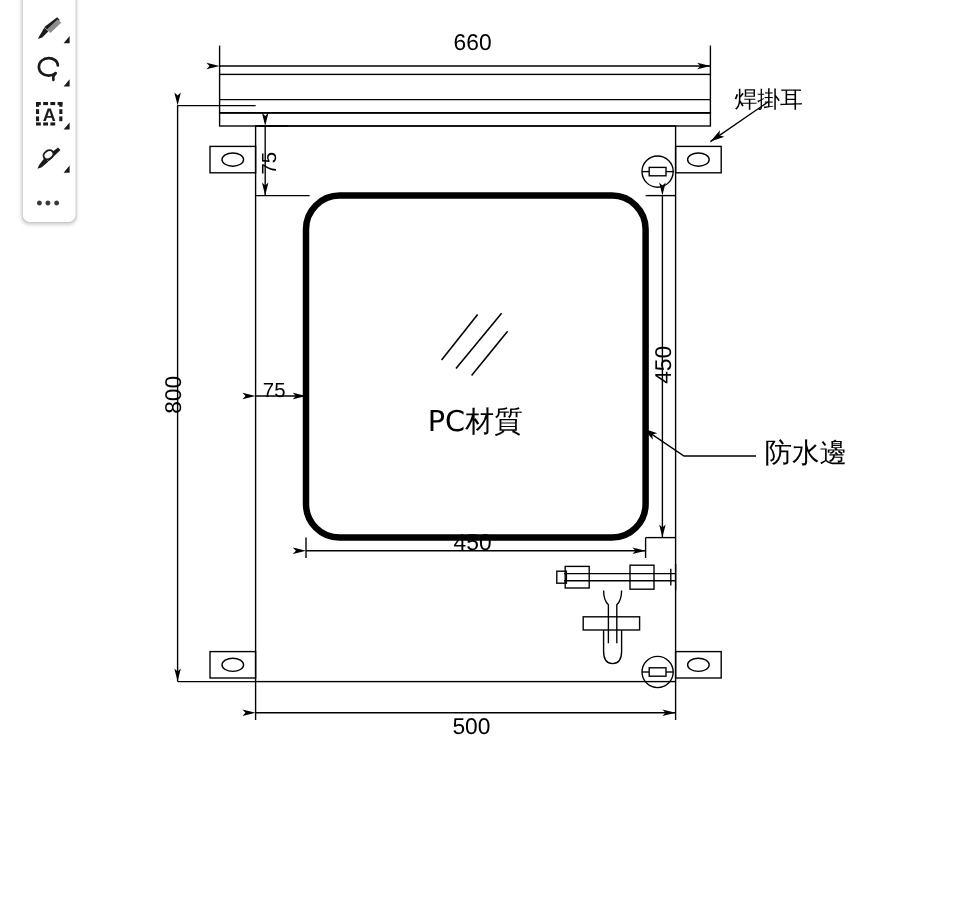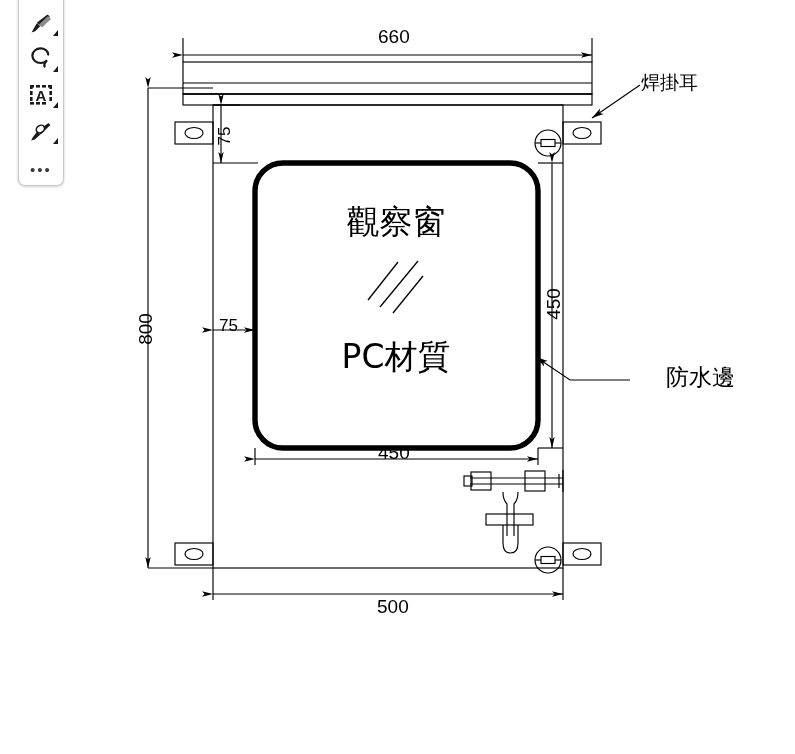--- a/index.html
+++ b/index.html
@@ -66,21 +66,21 @@
     transform:rotate(-90deg);
     font-size:19px;color:#000;
     font-family:"Liberation Sans",sans-serif;
   }
   .dim-h{
     position:absolute;font-size:19px;color:#000;
     font-family:"Liberation Sans",sans-serif;white-space:nowrap;
   }
   .note{
     position:absolute;font-size:19px;color:#000;
-    font-family:"DejaVu Sans","Liberation Sans",sans-serif;white-space:nowrap;margin-left:29px;
+    font-family:"DejaVu Sans","Liberation Sans",sans-serif;white-space:nowrap;
   }
 </style>
 </head>
 <body>
 
 <div id="stage">
 
   <div class="dwg">
 
     <svg width="795" height="754" viewBox="0 0 795 754">
@@ -231,23 +231,22 @@
     <div class="dim-h" style="left:219px;top:316px;font-size:17px;">75</div>
 
     <div class="dim-v" style="left:532px;top:293px;width:44px;text-align:center;">450</div>
 
     <div class="dim-h" style="left:378px;top:442px;">450</div>
 
     <div class="note" style="left:612px;top:70px;">焊掛耳</div>
 
     <div class="note" style="left:637px;top:362px;font-size:23px;">防水邊</div>
 
-    <div class="win-text" style="left:266px;top:200px;font-size:33px;">觀察窗</div>
-
-    <div class="win-text" style="left:266px;top:335px;font-size:33px;">PC材質</div>
+
+    <div class="win-text" style="left:266px;top:335px;font-size:24px;">PC材質</div>
 
 
   </div>
 
   <div class="toolbar">
 
     <div class="tool">
       <span>
         <svg width="26" height="26" viewBox="0 0 26 26">
           <path d="M19.6,4.4 L21.8,6.6 L12.4,16.0 L9.0,12.6 Z" fill="#1a1a1a"></path>

